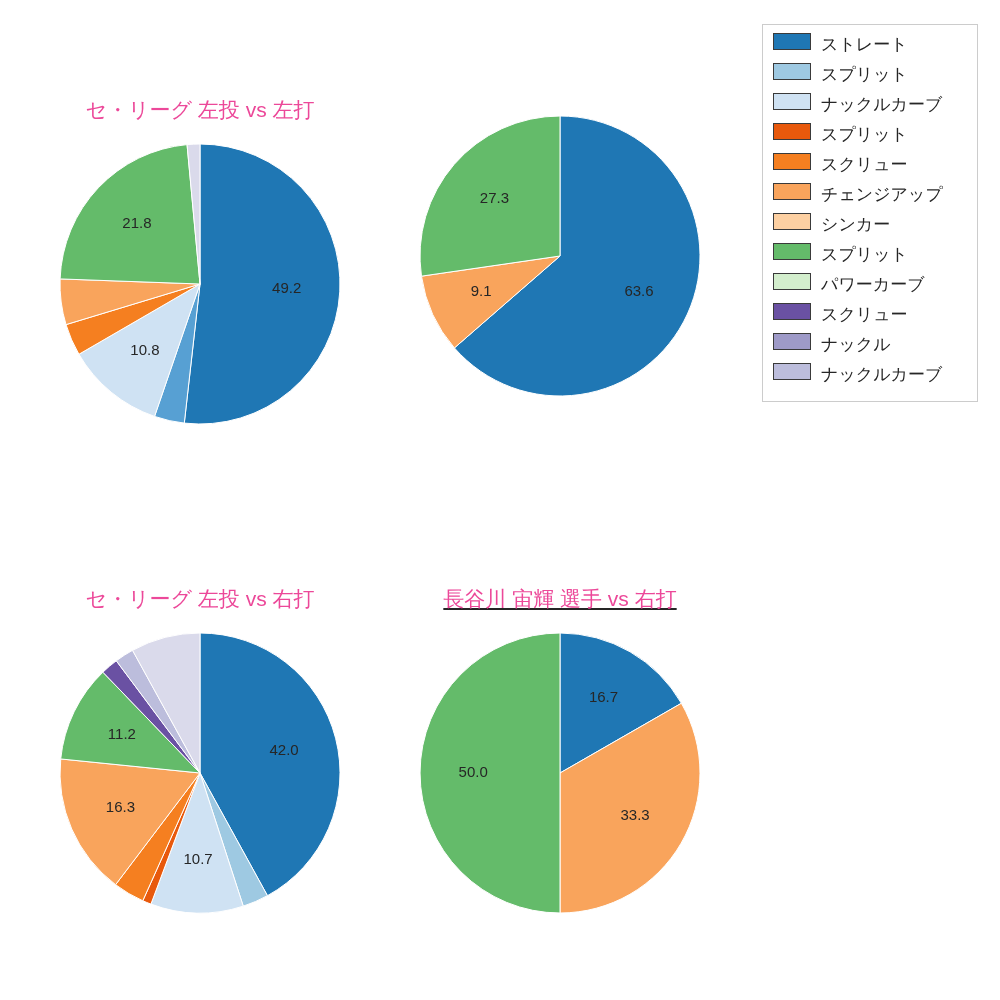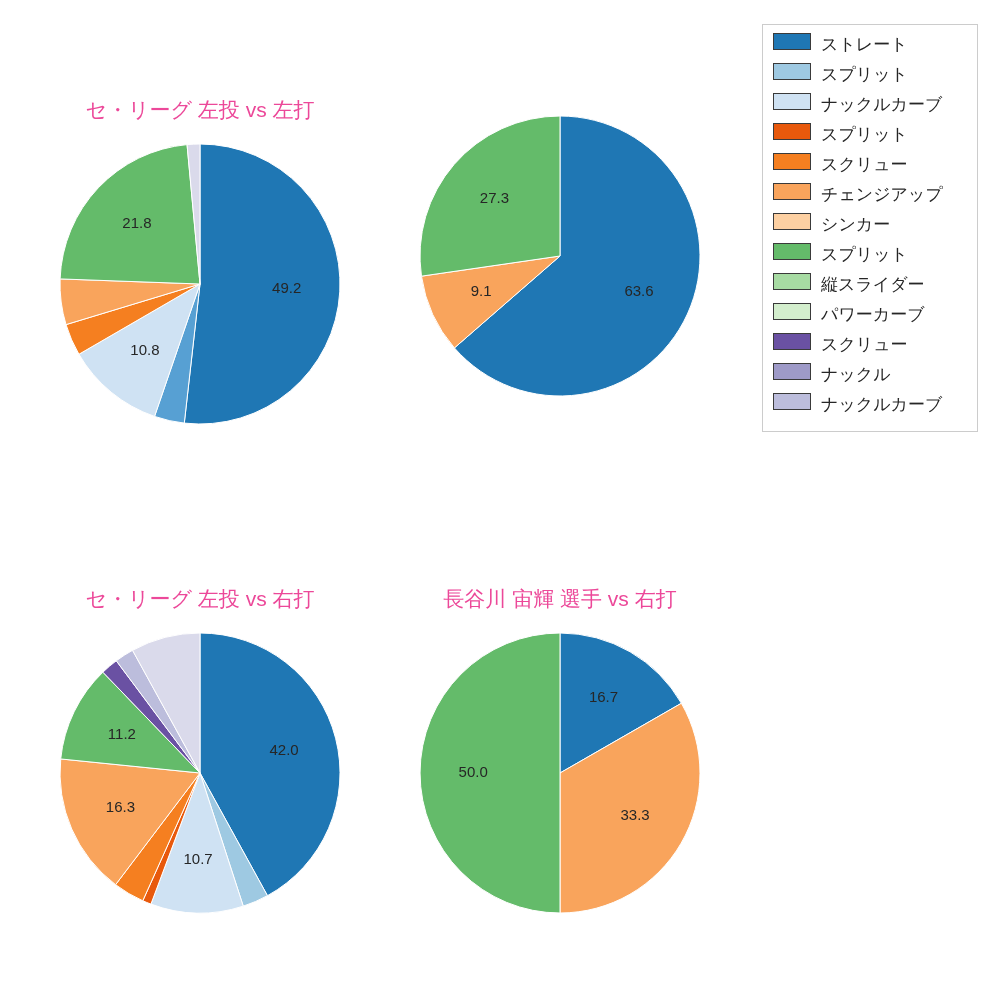--- a/index.html
+++ b/index.html
@@ -116,21 +116,21 @@
         <text x="100.4" y="194.7" class="slice-label">16.3</text>
         <path d="M 180 160 L 40.706857622617974 145.94935992083 A 140 140 0 0 1 82.88853718620722 59.156736515693126 Z" fill="#64bb6a" stroke="#ffffff" stroke-width="1"></path>
         <text x="101.9" y="122.1" class="slice-label">11.2</text>
         <path d="M 180 160 L 82.88853718620722 59.156736515693126 A 140 140 0 0 1 96.29330237194722 47.780622118077375 Z" fill="#6a51a3" stroke="#ffffff" stroke-width="1"></path>
         <path d="M 180 160 L 96.29330237194722 47.780622118077375 A 140 140 0 0 1 112.55448562575975 37.31706479385916 Z" fill="#bcbddc" stroke="#ffffff" stroke-width="1"></path>
         <path d="M 180 160 L 112.55448562575975 37.31706479385916 A 140 140 0 0 1 179.99999999999986 20 Z" fill="#dadaeb" stroke="#ffffff" stroke-width="1"></path>
       </svg>
   </div>
 </div>
 
-<div class="chart-cell" style="left:380px; top:585px; width:360px;">
+<div class="chart-cell" style="left:380px; top:585px; width:360px;text-decoration:underline;">
   <div class="chart-title">長谷川 宙輝 選手 vs 右打</div>
   <div class="pie-wrap">
     <svg class="pie-svg" id="pie3" width="360" height="320" viewBox="0 0 360 320">
         <path d="M 180 160 L 180 20 A 140 140 0 0 1 301.3898981630286 90.25408525247126 Z" fill="#1f77b4" stroke="#ffffff" stroke-width="1"></path>
         <text x="223.5" y="84.9" class="slice-label">16.7</text>
         <path d="M 180 160 L 301.3898981630286 90.25408525247126 A 140 140 0 0 1 180.00000000000003 300 Z" fill="#f9a45c" stroke="#ffffff" stroke-width="1"></path>
         <text x="255.1" y="203.5" class="slice-label">33.3</text>
         <path d="M 180 160 L 180.00000000000003 300 A 140 140 0 0 1 179.99999999999997 20 Z" fill="#64bb6a" stroke="#ffffff" stroke-width="1"></path>
         <text x="93.2" y="160.0" class="slice-label">50.0</text>
       </svg>
@@ -164,24 +164,20 @@
     </div>
   <div class="legend-row">
       <span class="legend-swatch" style="background: rgb(253, 208, 162);"></span>
       <span class="legend-label">シンカー</span>
     </div>
   <div class="legend-row">
       <span class="legend-swatch" style="background: rgb(100, 187, 106);"></span>
       <span class="legend-label">スプリット</span>
     </div>
   <div class="legend-row">
-      <span class="legend-swatch" style="background: rgb(167, 219, 163);"></span>
-      <span class="legend-label">縦スライダー</span>
-    </div>
-  <div class="legend-row">
       <span class="legend-swatch" style="background: rgb(211, 238, 205);"></span>
       <span class="legend-label">パワーカーブ</span>
     </div>
   <div class="legend-row">
       <span class="legend-swatch" style="background: rgb(106, 81, 163);"></span>
       <span class="legend-label">スクリュー</span>
     </div>
   <div class="legend-row">
       <span class="legend-swatch" style="background: rgb(158, 154, 200);"></span>
       <span class="legend-label">ナックル</span>

